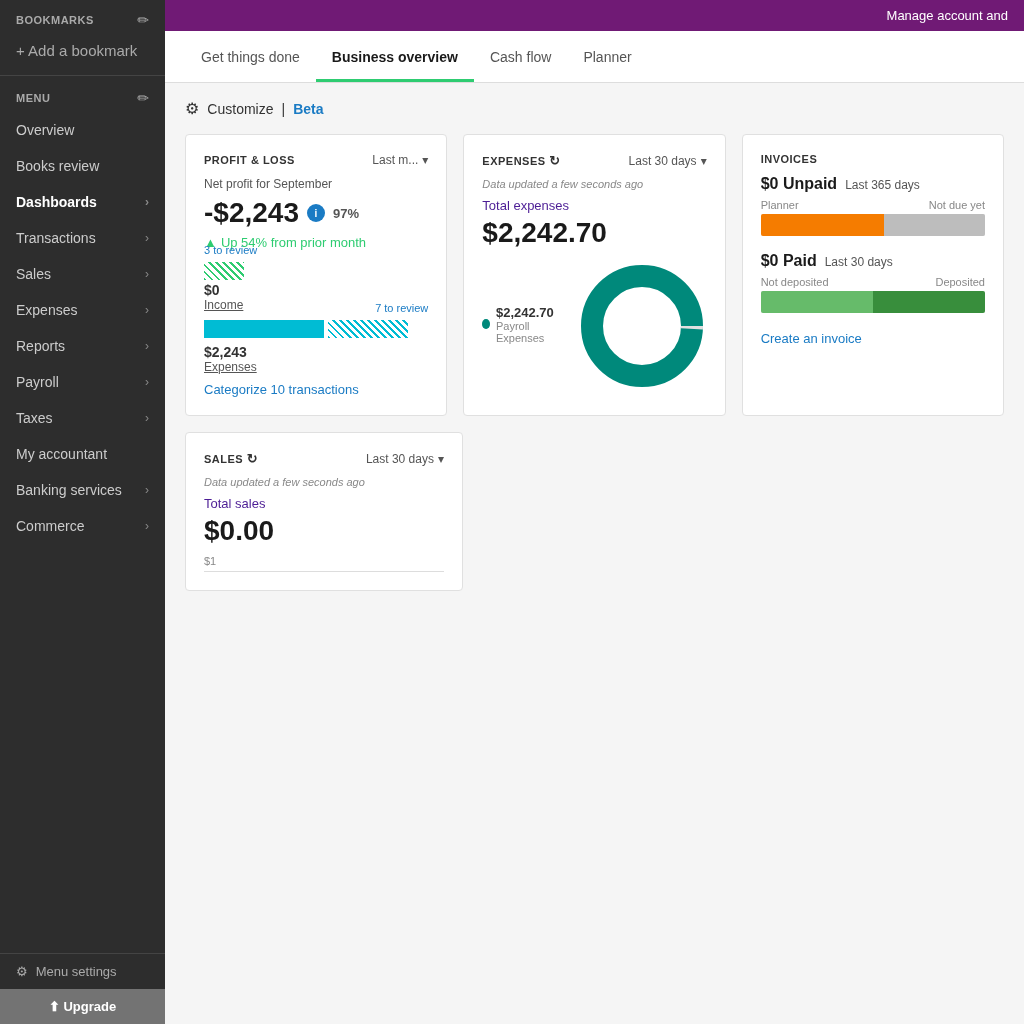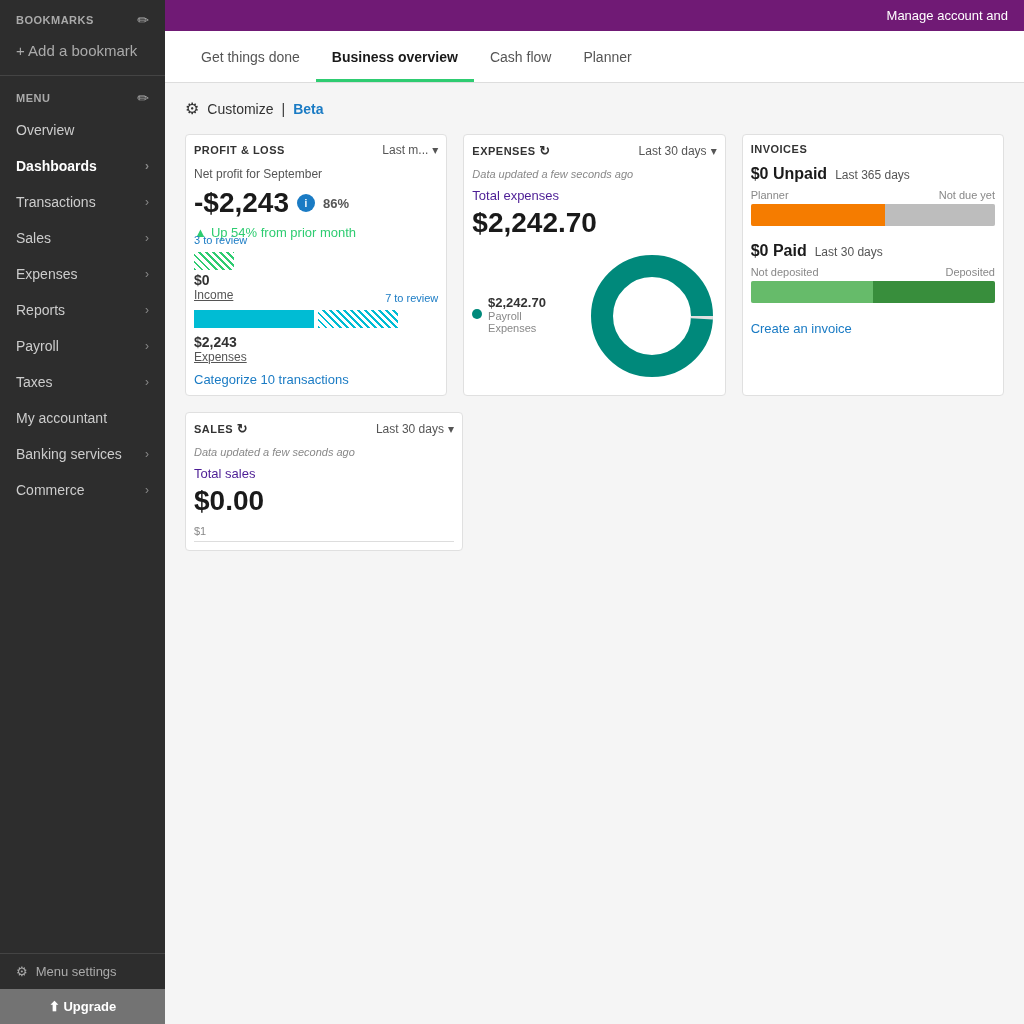--- a/index.html
+++ b/index.html
@@ -153,21 +153,21 @@
     
     .cards-row {
       display: flex;
       gap: 16px;
       margin-bottom: 16px;
     }
     .card {
       background: #fff;
       border-radius: 4px;
       border: 1px solid #e0e0e0;
-      padding: 8px;
+      padding: 18px;
       flex: 1;
     }
     .card-header {
       display: flex;
       justify-content: space-between;
       align-items: center;
       margin-bottom: 10px;
     }
     .card-title {
       font-size: 11px;
@@ -327,20 +327,23 @@
   <div class="sidebar-add-bookmark">+ Add a bookmark</div>
   <hr class="sidebar-divider">
   <div class="sidebar-menu-section">
     <span class="sidebar-menu-title">MENU</span>
     <span class="sidebar-edit-icon">✏</span>
   </div>
 
   <div class="sidebar-item">
     <span>Overview</span>
   </div>
+  <div class="sidebar-item">
+    <span>Books review</span>
+  </div>
   <div class="sidebar-item active">
     <span>Dashboards</span>
     <span class="sidebar-chevron">›</span>
   </div>
   <div class="sidebar-item">
     <span>Transactions</span>
     <span class="sidebar-chevron">›</span>
   </div>
   <div class="sidebar-item">
     <span>Sales</span>
@@ -422,21 +425,21 @@
           <span class="card-title">PROFIT &amp; LOSS</span>
           <span class="card-period">
             <span>Last m...</span>
             <span class="card-dropdown">▾</span>
           </span>
         </div>
         <div class="pl-subtitle">Net profit for September</div>
         <div class="pl-value">
           <span>-$2,243</span>
           <span class="pl-badge">i</span>
-          <span class="pl-pct">86%</span>
+          <span class="pl-pct">97%</span>
         </div>
         <div class="pl-change">
           <span class="pl-change-arrow">▲</span>
           <span>Up 54% from prior month</span>
         </div>
 
         <div class="pl-row">
           <div class="pl-bar-container">
             <span class="pl-review-label" style="color:#1a7bc4;cursor:pointer;">3 to review</span>
             <span class="pl-bar-income-hatched"></span>

